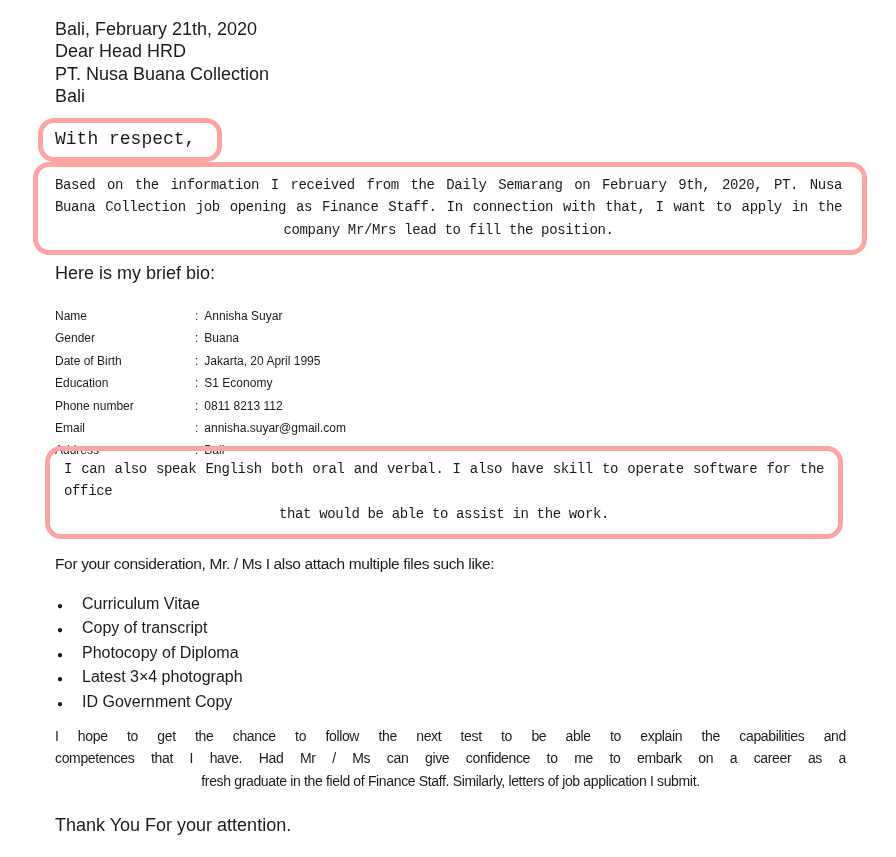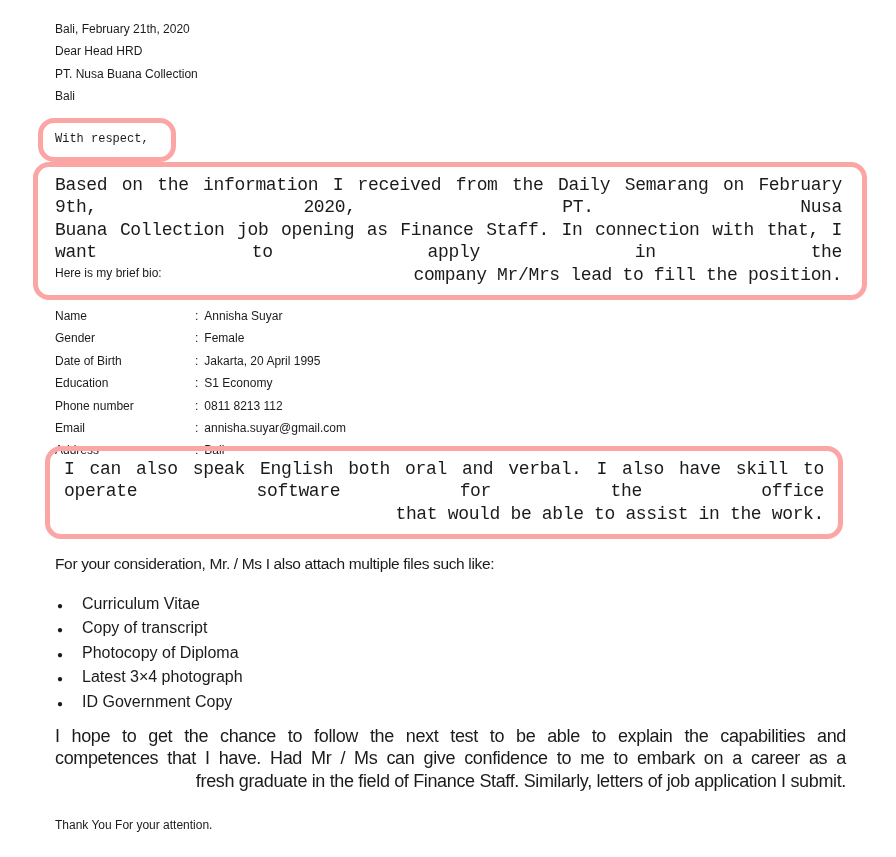--- a/index.html
+++ b/index.html
@@ -4,26 +4,26 @@
 <style>
   html, body { margin: 0; padding: 0; background: #ffffff; }
   body {
     width: 896px; height: 857px;
     font-family: "Liberation Sans", "DejaVu Sans", sans-serif;
     color: #1b1b1b;
     -webkit-font-smoothing: antialiased;
   }
   .page { position: relative; width: 896px; height: 857px; overflow: hidden; background: #ffffff; }
   .abs { position: absolute; }
-  .line { font-size: 12px; line-height: 22.4px; white-space: pre; }
+  .line { font-size: 18px; line-height: 22.4px; white-space: pre; }
   .cond { font-size: 15.5px; letter-spacing: -0.35px; }
-  .cond .pline { font-size: 18px; letter-spacing: -0.35px; }
+  .cond .pline { font-size: 14px; letter-spacing: -0.35px; }
   .pline { font-size: 16px; line-height: 22.4px; }
   .jline { text-align: justify; text-align-last: justify; text-justify: inter-word; }
-  .lline { text-align: right; }
+  .lline { text-align: center; }
   .hl-box {
     border: 5px solid #fca5a5;
     border-radius: 16px;
     box-sizing: border-box;
     background: transparent;
     font-family: Liberation Mono, monospace;
   }
   .bio-row { display: flex; font-size: 12px; line-height: 22.4px; }
   .bio-label { width: 140px; flex: 0 0 140px; }
   .bio-sep { margin-right: 6px; }
@@ -60,21 +60,21 @@
 
   <div class="abs" style="left:55px; top:305px; width:500px;">
     <div class="bio-row">
       <span class="bio-label">Name</span>
       <span class="bio-sep">:</span>
       <span class="bio-value">Annisha Suyar</span>
     </div>
     <div class="bio-row">
       <span class="bio-label">Gender</span>
       <span class="bio-sep">:</span>
-      <span class="bio-value">Female</span>
+      <span class="bio-value">Buana</span>
     </div>
     <div class="bio-row">
       <span class="bio-label">Date of Birth</span>
       <span class="bio-sep">:</span>
       <span class="bio-value">Jakarta, 20 April 1995</span>
     </div>
     <div class="bio-row">
       <span class="bio-label">Education</span>
       <span class="bio-sep">:</span>
       <span class="bio-value">S1 Economy</span>

